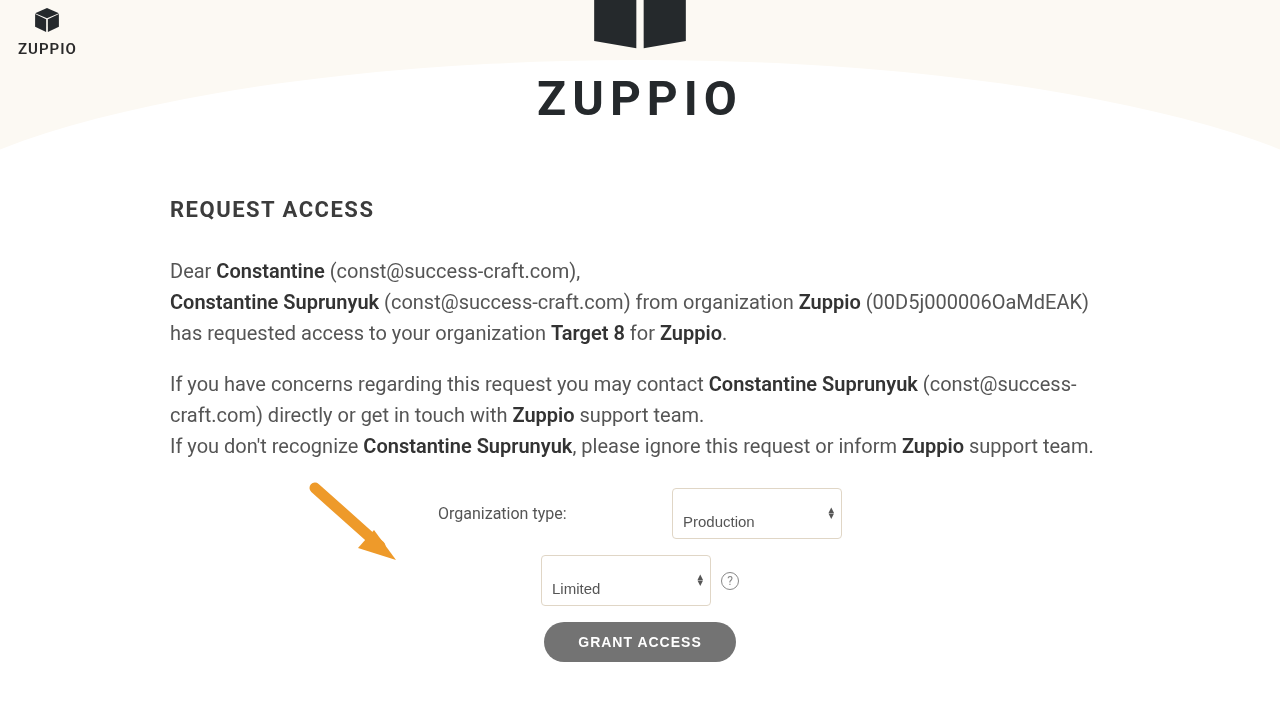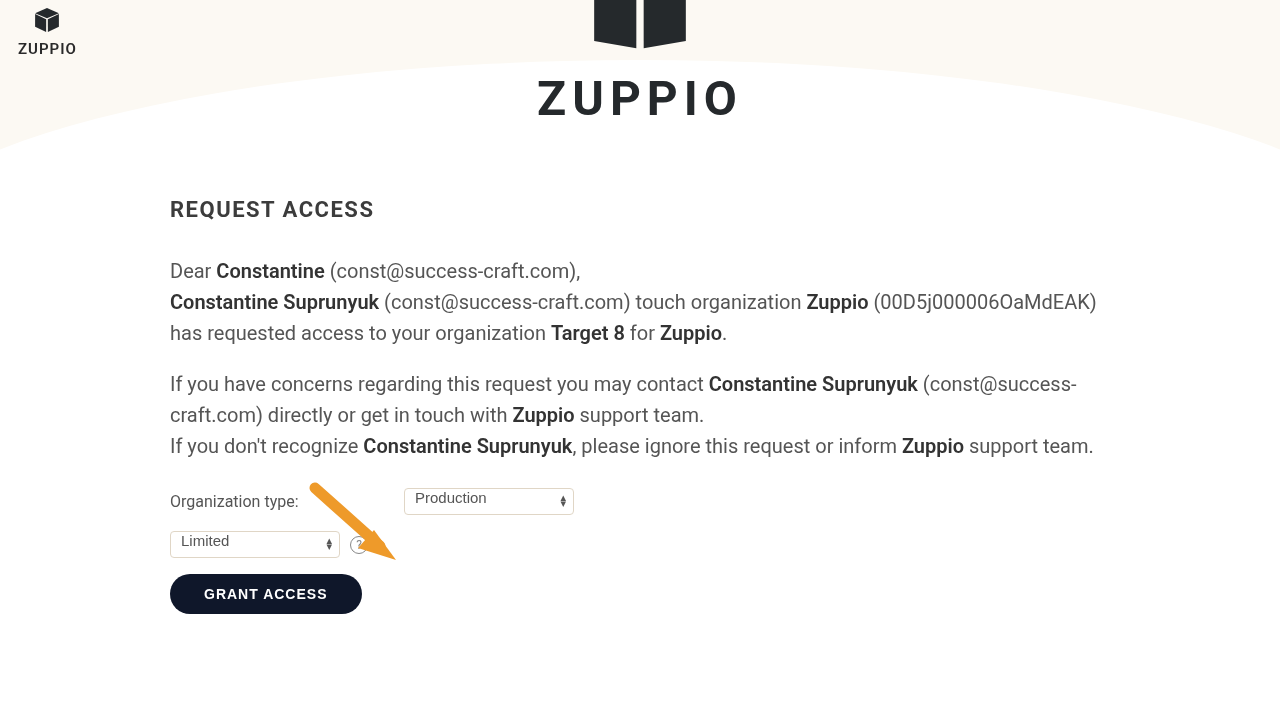--- a/index.html
+++ b/index.html
@@ -82,21 +82,21 @@
       line-height: 1.55;
       color: #555;
       margin-bottom: 20px;
     }
     .para b, .para strong { color: #333; font-weight: 600; }
     .form-area {
       position: relative;
       margin-top: 26px;
       display: flex;
       flex-direction: column;
-      align-items: flex-start;
+      align-items: center;
     }
     .arrow {
       position: absolute;
       left: 130px;
       top: -6px;
       z-index: 3;
     }
     .form-row {
       display: flex;
       align-items: center;
@@ -111,21 +111,21 @@
       position: relative;
       width: 170px;
     }
     select {
       width: 100%;
       appearance: none;
       -webkit-appearance: none;
       background: #fff;
       border: 1px solid #e0d6c6;
       border-radius: 4px;
-      padding: 0 28px 8px 10px;
+      padding: 24px 28px 8px 10px;
       font-size: 15px;
       color: #555;
       cursor: pointer;
     }
     .select-caret {
       position: absolute;
       right: 8px;
       top: 50%;
       transform: translateY(-50%);
       font-size: 11px;
@@ -161,21 +161,21 @@
       margin-right: 10px;
       margin-top: 1px;
       cursor: pointer;
     }
     .consent-text {
       font-size: 11px;
       color: #9a9a9a;
       line-height: 1.4;
     }
     .grant-btn {
-      background: #0f172a;
+      background: #737373;
       color: #fff;
       border: none;
       border-radius: 22px;
       padding: 12px 34px;
       font-size: 14px;
       font-weight: 700;
       letter-spacing: 1px;
       cursor: pointer;
     }
   </style>
@@ -203,21 +203,21 @@
     </svg>
   </div>
   <div class="brand-word">ZUPPIO</div>
 </div>
 
 <div class="content">
   <h1 class="heading">REQUEST ACCESS</h1>
 
   <p class="para">
     <span>Dear </span><strong>Constantine</strong><span> (</span><span>const@success-craft.com</span><span>),</span><br>
-    <strong>Constantine Suprunyuk</strong><span> (</span><span>const@success-craft.com</span><span>) touch organization </span><strong>Zuppio</strong><span> (</span><span>00D5j000006OaMdEAK</span><span>) has requested access to your organization </span><strong>Target 8</strong><span> for </span><strong>Zuppio</strong><span>.</span>
+    <strong>Constantine Suprunyuk</strong><span> (</span><span>const@success-craft.com</span><span>) from organization </span><strong>Zuppio</strong><span> (</span><span>00D5j000006OaMdEAK</span><span>) has requested access to your organization </span><strong>Target 8</strong><span> for </span><strong>Zuppio</strong><span>.</span>
   </p>
 
   <p class="para">
     <span>If you have concerns regarding this request you may contact </span><strong>Constantine Suprunyuk</strong><span> (</span><span>const@success-craft.com</span><span>) directly or get in touch with </span><strong>Zuppio</strong><span> support team.</span><br>
     <span>If you don't recognize </span><strong>Constantine Suprunyuk</strong><span>, please ignore this request or inform </span><strong>Zuppio</strong><span> support team.</span>
   </p>
 
 
   <div class="form-area">
     <div class="arrow">

